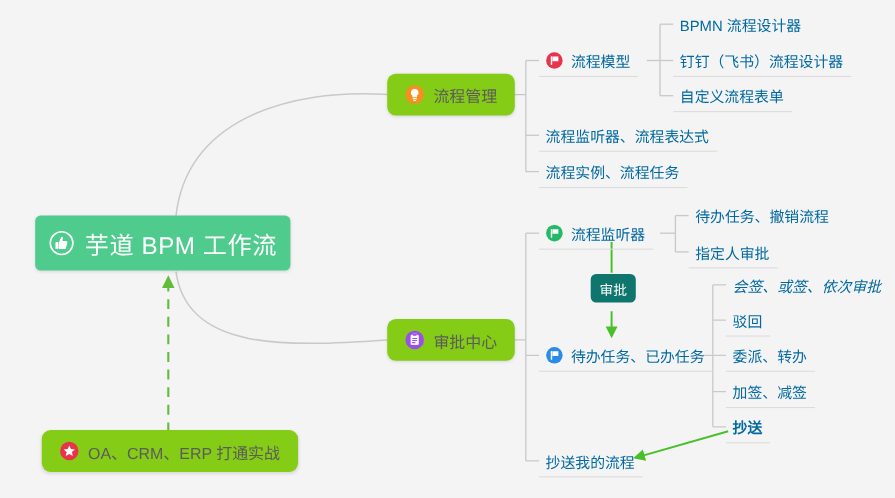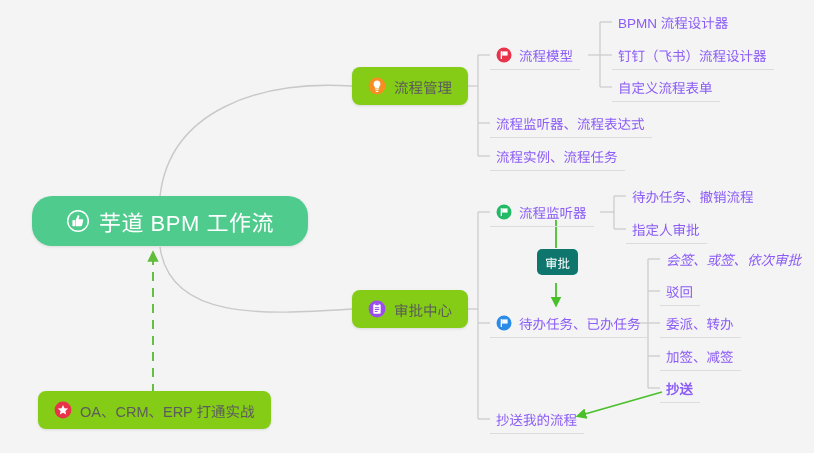--- a/index.html
+++ b/index.html
@@ -26,22 +26,22 @@
     position: absolute;
     box-sizing: border-box;
     display: flex;
     align-items: center;
     white-space: nowrap;
   }
 
   
   .root {
     background: #4ecb8d;
-    border-radius: 20px;
-    padding: 0 34px;
+    border-radius: 5px;
+    padding: 0 12px;
     height: 50px;
     box-shadow: 0 1px 3px rgba(0,0,0,0.10);
   }
   .root .label {
     color: #ffffff;
     font-size: 22px;
     letter-spacing: 0.5px;
   }
   .root .ico { margin-right: 9px; }
 
@@ -60,21 +60,21 @@
   .card .ico { margin-right: 8px; }
 
   
   .leaf {
     height: 29px;
     padding: 0 7px 0 6px;
     border-bottom: 1px solid #dcdcdc;
   }
   .leaf.noline { border-bottom: 1px solid transparent; }
   .leaf .label {
-    color: #8b5cf6;
+    color: #0369a1;
     font-size: 13.5px;
   }
   .leaf .ico { margin-right: 7px; }
 
   
   .tag {
     position: absolute;
     background: #0f766e;
     border-radius: 5px;
     height: 26px;

